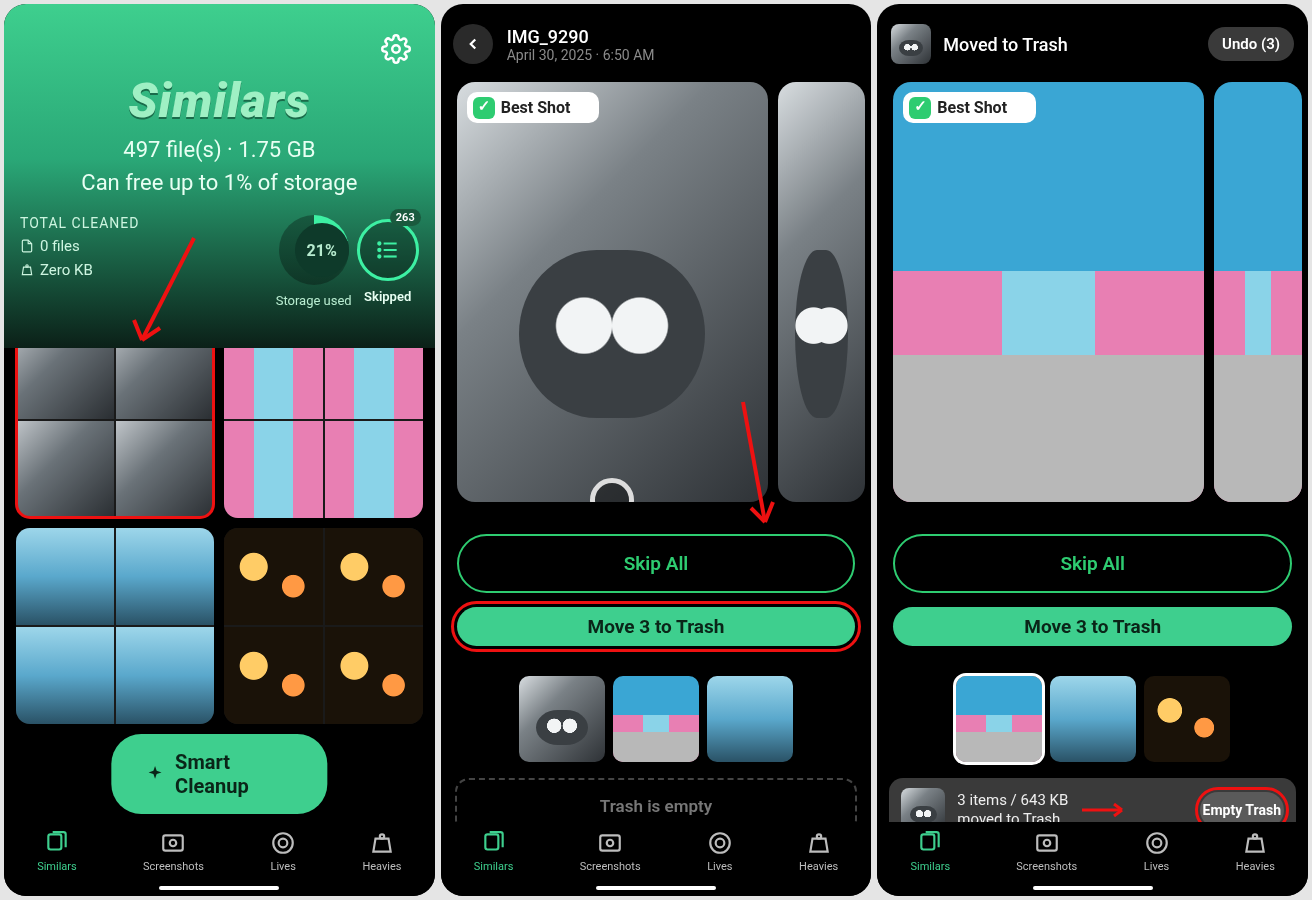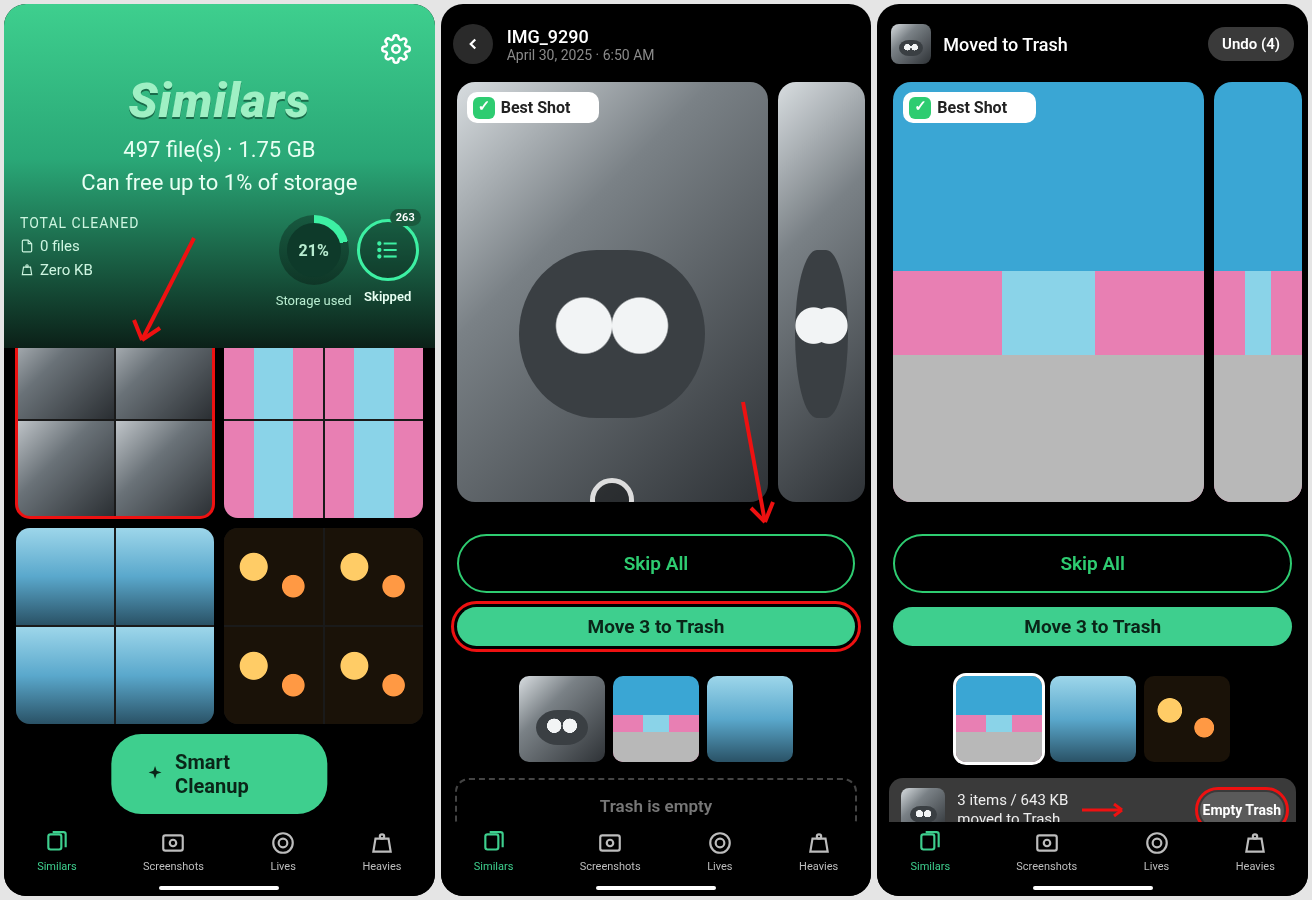--- a/index.html
+++ b/index.html
@@ -36,21 +36,21 @@
     text-shadow: 0 2px 0 #1a6b4a;
   }
   .subtitle { text-align: center; font-size: 22px; margin-top: 8px; color: #e8fff3; }
   .stats-row { display: flex; align-items: flex-start; margin-top: 20px; gap: 5px; }
   .stats-left { flex: 1; font-size: 14px; color: #cdf5e0; letter-spacing: 1px; }
   .stats-left .sm { display: flex; align-items: center; gap: 6px; margin-top: 6px; font-size: 15px; letter-spacing: 0; }
   .ring-wrap { text-align: center; font-size: 13px; color: #b8ecd0; }
   .ring {
     width: 70px; height: 70px; border-radius: 50%;
     background: conic-gradient(#3df0a3 0 21%, rgba(0,0,0,.3) 21% 100%);
-    display: flex; align-items: center; justify-content: center; margin: 0 auto 8px;
+    display: flex; align-items: center; justify-content: flex-end; margin: 0 auto 8px;
   }
   .ring-inner { width: 54px; height: 54px; border-radius: 50%; background: #0e3a2a; display: flex; align-items: center; justify-content: center; font-weight: 700; font-size: 16px; }
   .skipped-wrap { text-align: center; font-size: 13px; color: #e8fff3; font-weight: 600; position: relative; }
   .skipped-circle { width: 62px; height: 62px; border-radius: 50%; border: 3px solid #3df0a3; display: flex; align-items: center; justify-content: center; margin: 4px auto 8px; background: rgba(0,0,0,.25); }
   .badge-count { position: absolute; top: -6px; right: -2px; background: #1a5a3e; color: #fff; font-size: 11px; padding: 2px 6px; border-radius: 10px; }
   .p1-grid { padding: 0 12px; display: grid; grid-template-columns: 1fr 1fr; gap: 10px; }
   .group { border-radius: 14px; height: 196px; display: grid; grid-template-columns: 1fr 1fr; grid-template-rows: 1fr 1fr; gap: 2px; overflow: hidden; background: #1a1a1a; }
   .group.hl { outline: 3px solid #e11; outline-offset: -2px; }
   .cell { background: #333; }
   .car-silver { background: linear-gradient(135deg,#c0c5c9 0%,#6a7278 40%,#2a2e32 100%); }
@@ -280,21 +280,21 @@
           <circle cx="12" cy="6" r="2"></circle>
         </svg><span>Heavies</span></div>
   </div>
   <div class="homebar"></div>
 </div>
 
 <div class="phone">
   <div class="p3-top">
     <div class="mini-thumb fill-car"></div>
     <div class="img-title">Moved to Trash</div>
-    <div class="undo-pill">Undo (4)</div>
+    <div class="undo-pill">Undo (3)</div>
   </div>
 
   <div class="preview-area">
     <div class="preview-card fill-houses">
       <div class="best-badge">Best Shot</div>
       <div class="select-ring"></div>
     </div>
     <div class="preview-card sm fill-houses"></div>
   </div>
 

